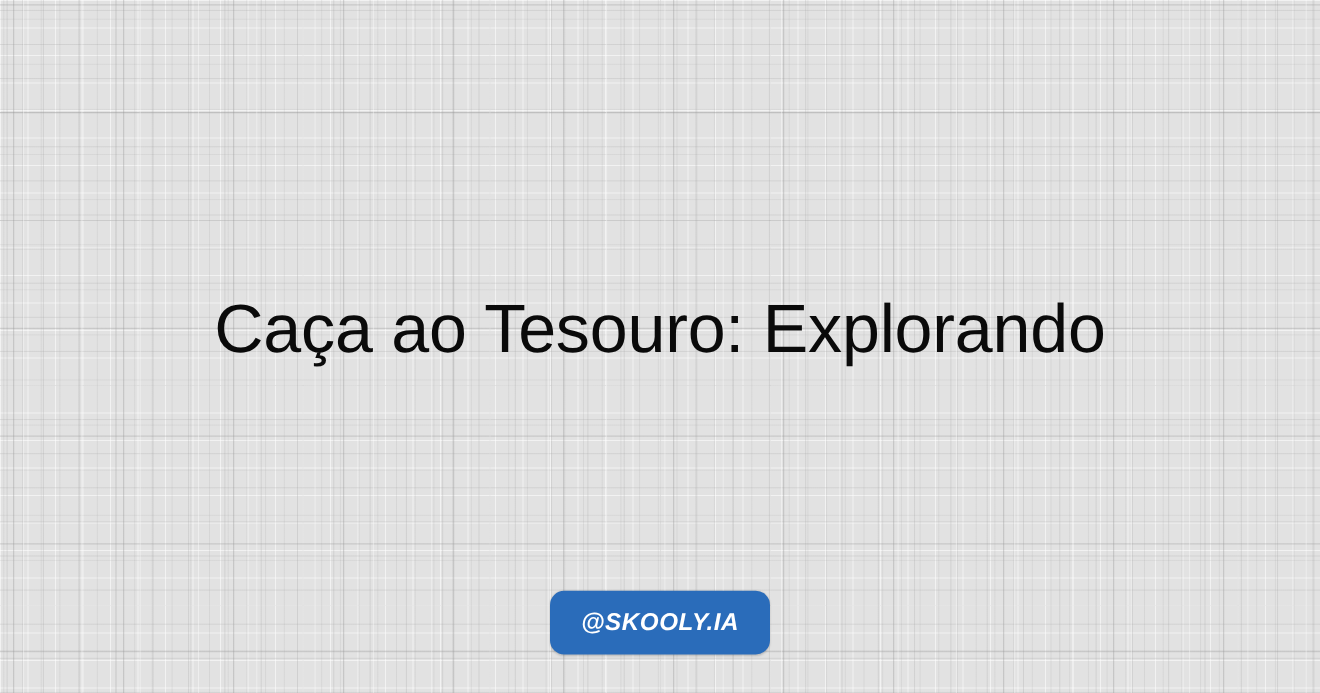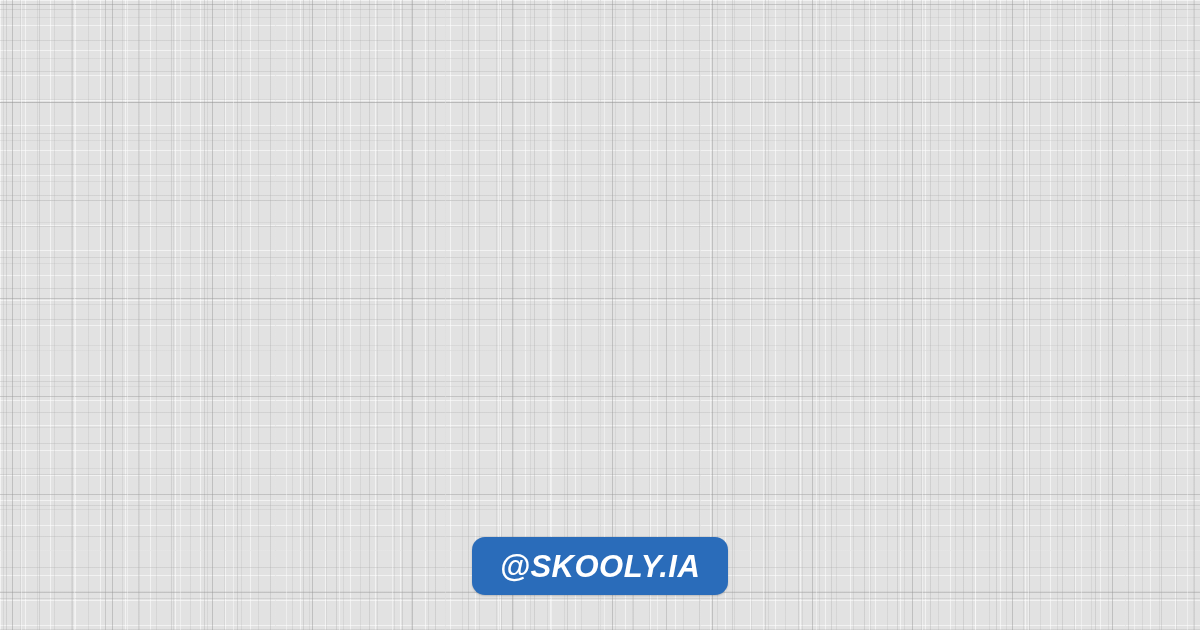--- a/index.html
+++ b/index.html
@@ -99,37 +99,38 @@
     justify-content: center;
     height: 58px;
     padding: 0 28px;
     box-sizing: border-box;
     background: #2a6cba;
     border-radius: 13px;
     color: #ffffff;
     font-family: "Liberation Sans", sans-serif;
     font-style: italic;
     font-weight: 700;
-    font-size: 31px;
+    font-size: 22px;
     line-height: 1;
     letter-spacing: 0.5px;
     white-space: nowrap;
     box-shadow: 0 1px 2px rgba(0,0,0,0.18);
   }
 </style>
 </head>
 <body>
 
 <div class="poster">
 
   <div class="grid-layer grid-minor"></div>
   <div class="grid-layer grid-minor2"></div>
   <div class="grid-layer grid-major"></div>
   <div class="grid-layer grid-noise"></div>
 
   <h1 class="title">
+    <span class="title-line">Caça ao Tesouro: Explorando</span>
   </h1>
 
   <div class="badge-wrap">
     <span class="badge">@SKOOLY.IA</span>
   </div>
 
 </div>
 
 </body></html>

